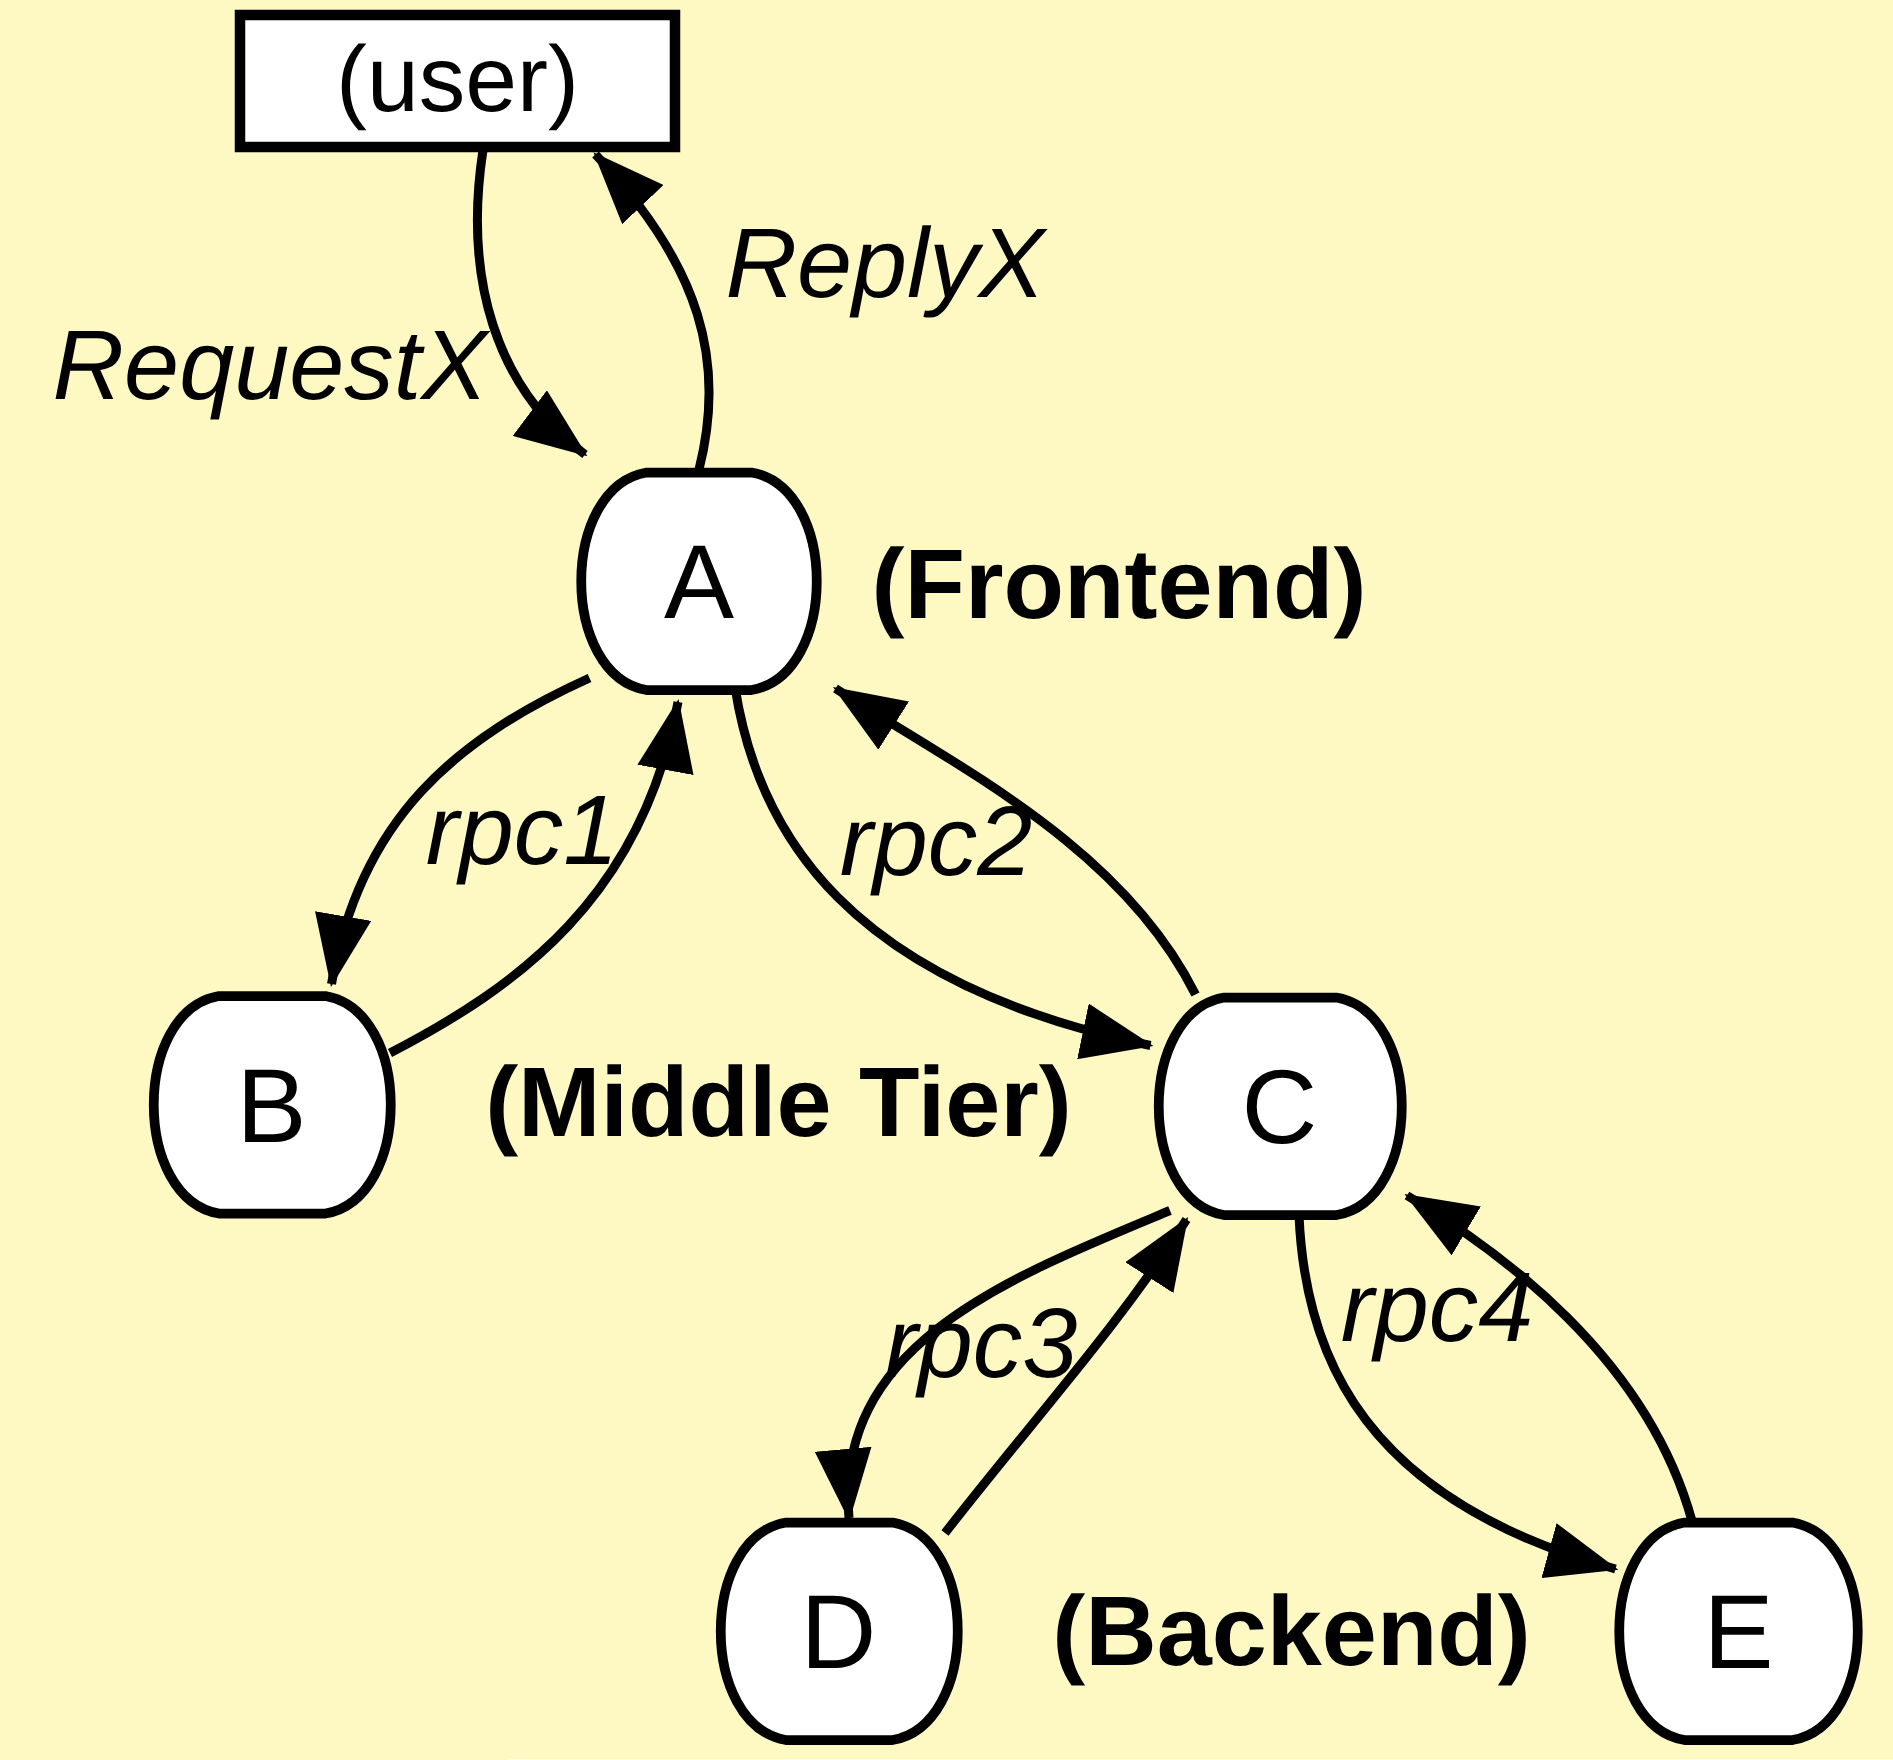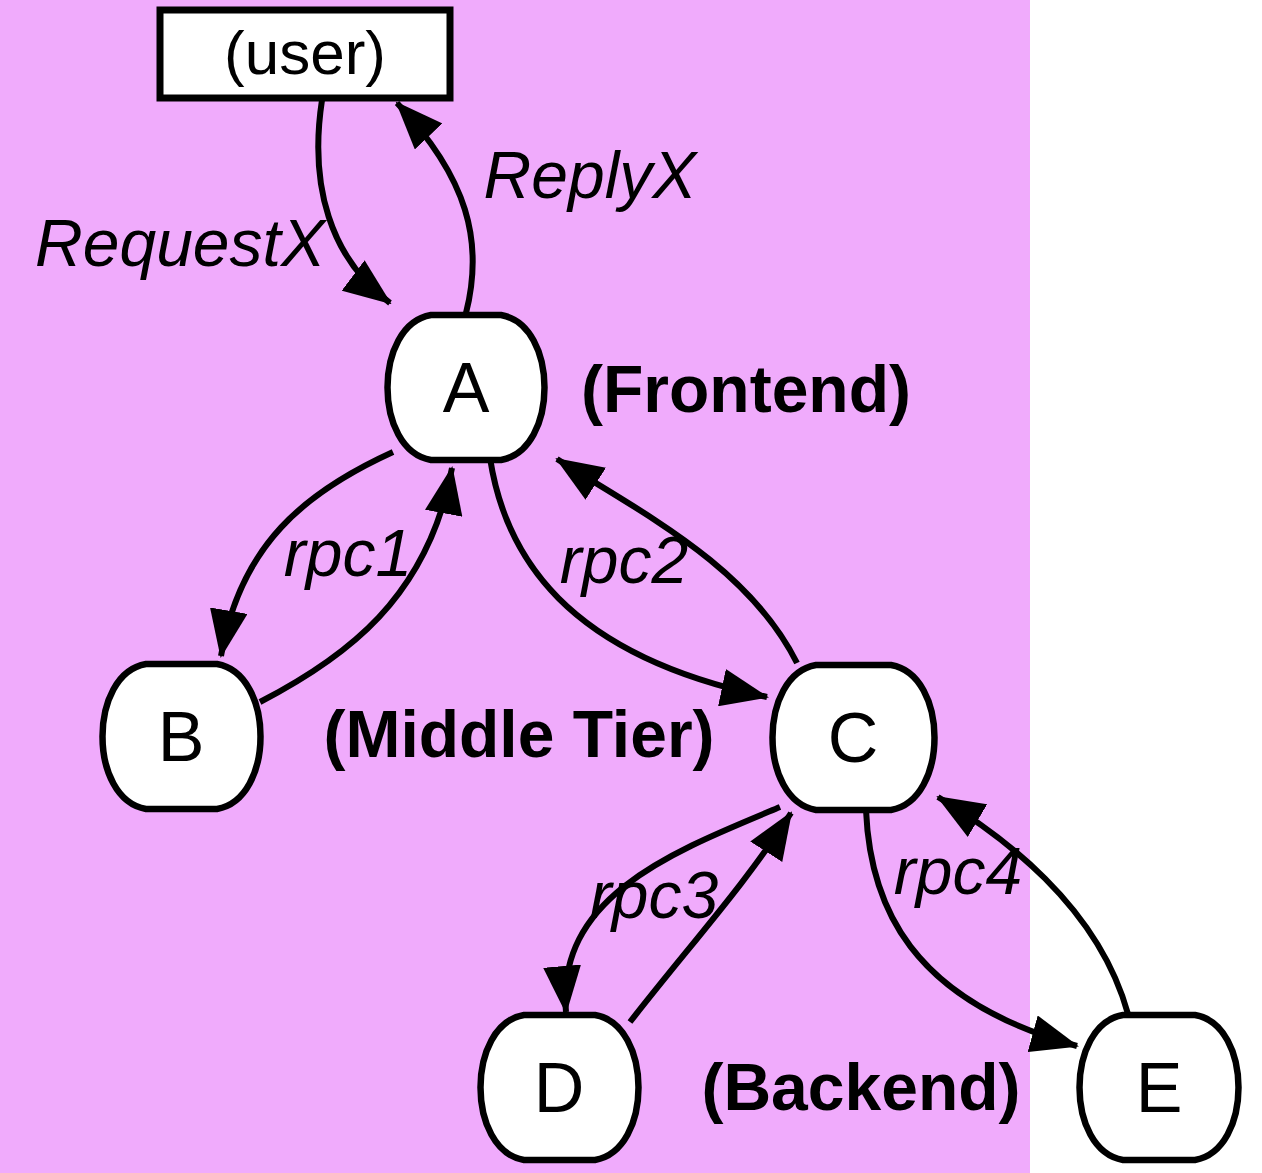--- a/index.html
+++ b/index.html
@@ -1,23 +1,23 @@
 <!DOCTYPE html>
 <html><head>
 <meta charset="utf-8">
 <style>
   html, body {
     margin: 0;
     padding: 0;
     background: #ffffff;
   }
   .canvas-wrap {
-    width: 1030px;
+    width: 1262px;
     height: 1173px;
-    background: #f0abfc;
+    background: #fef9c3;
     position: relative;
   }
   svg {
     display: block;
     font-family: "Liberation Sans", sans-serif;
   }
   .edge {
     fill: none;
     stroke: #000000;
     stroke-width: 6;

